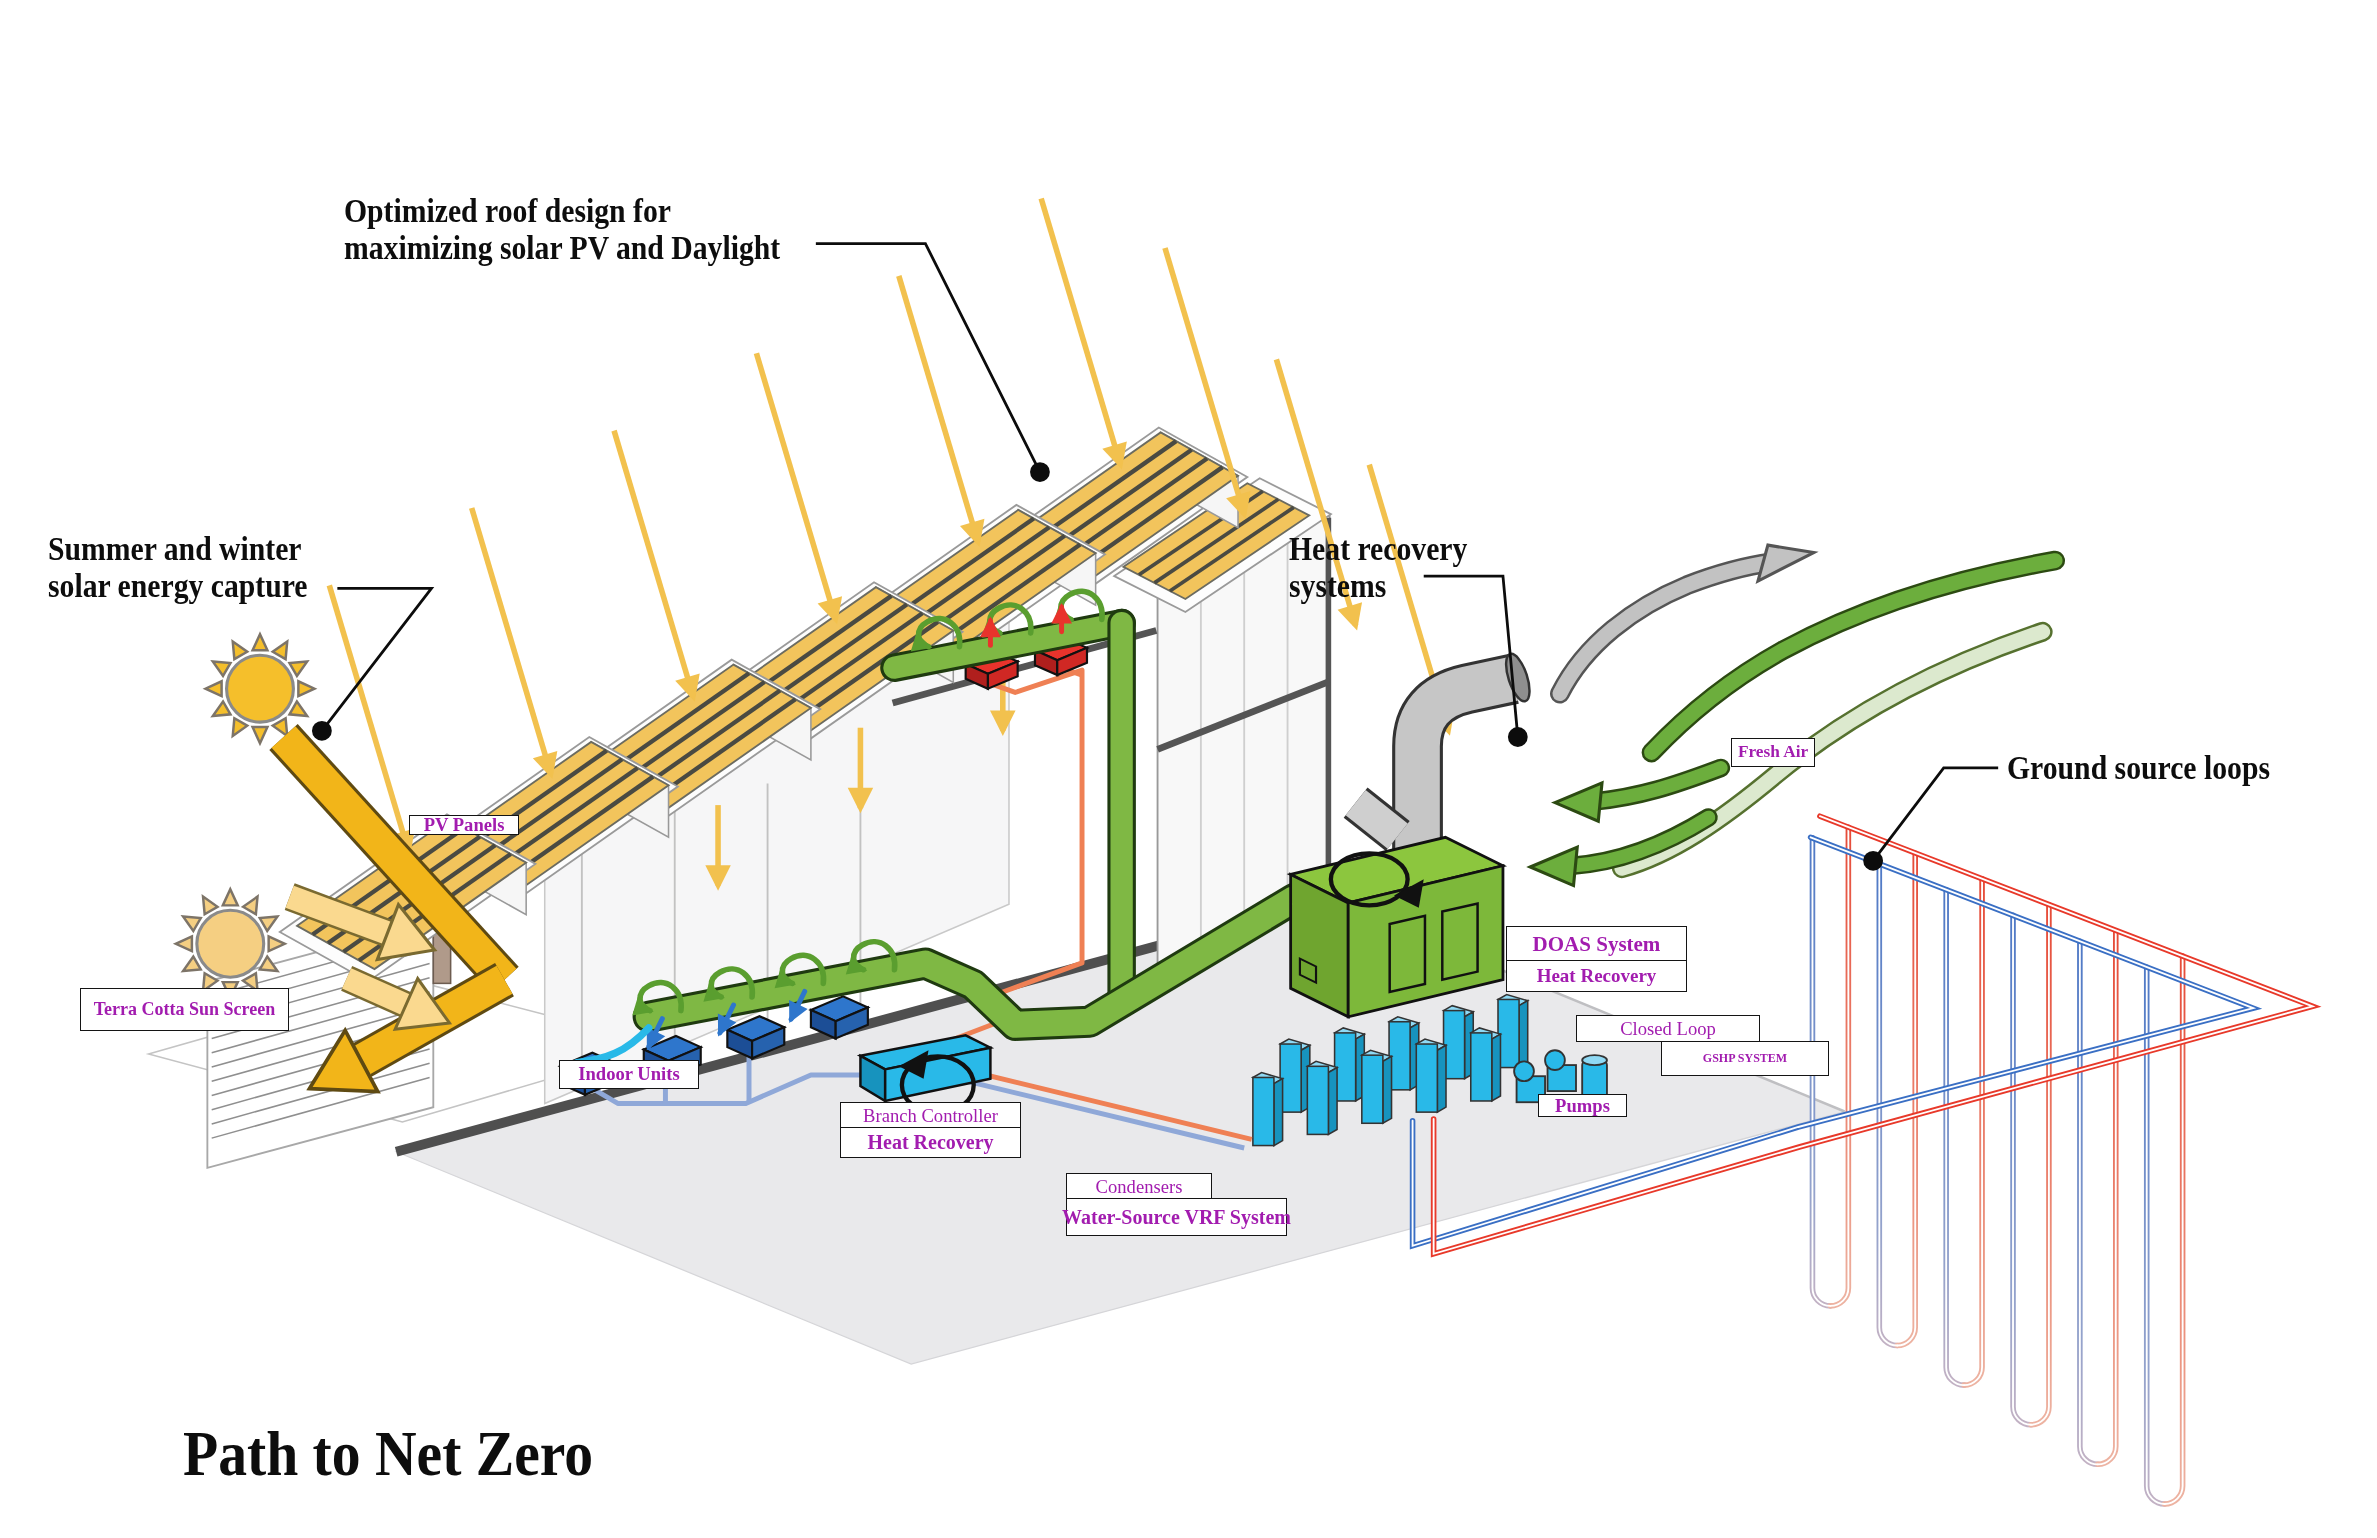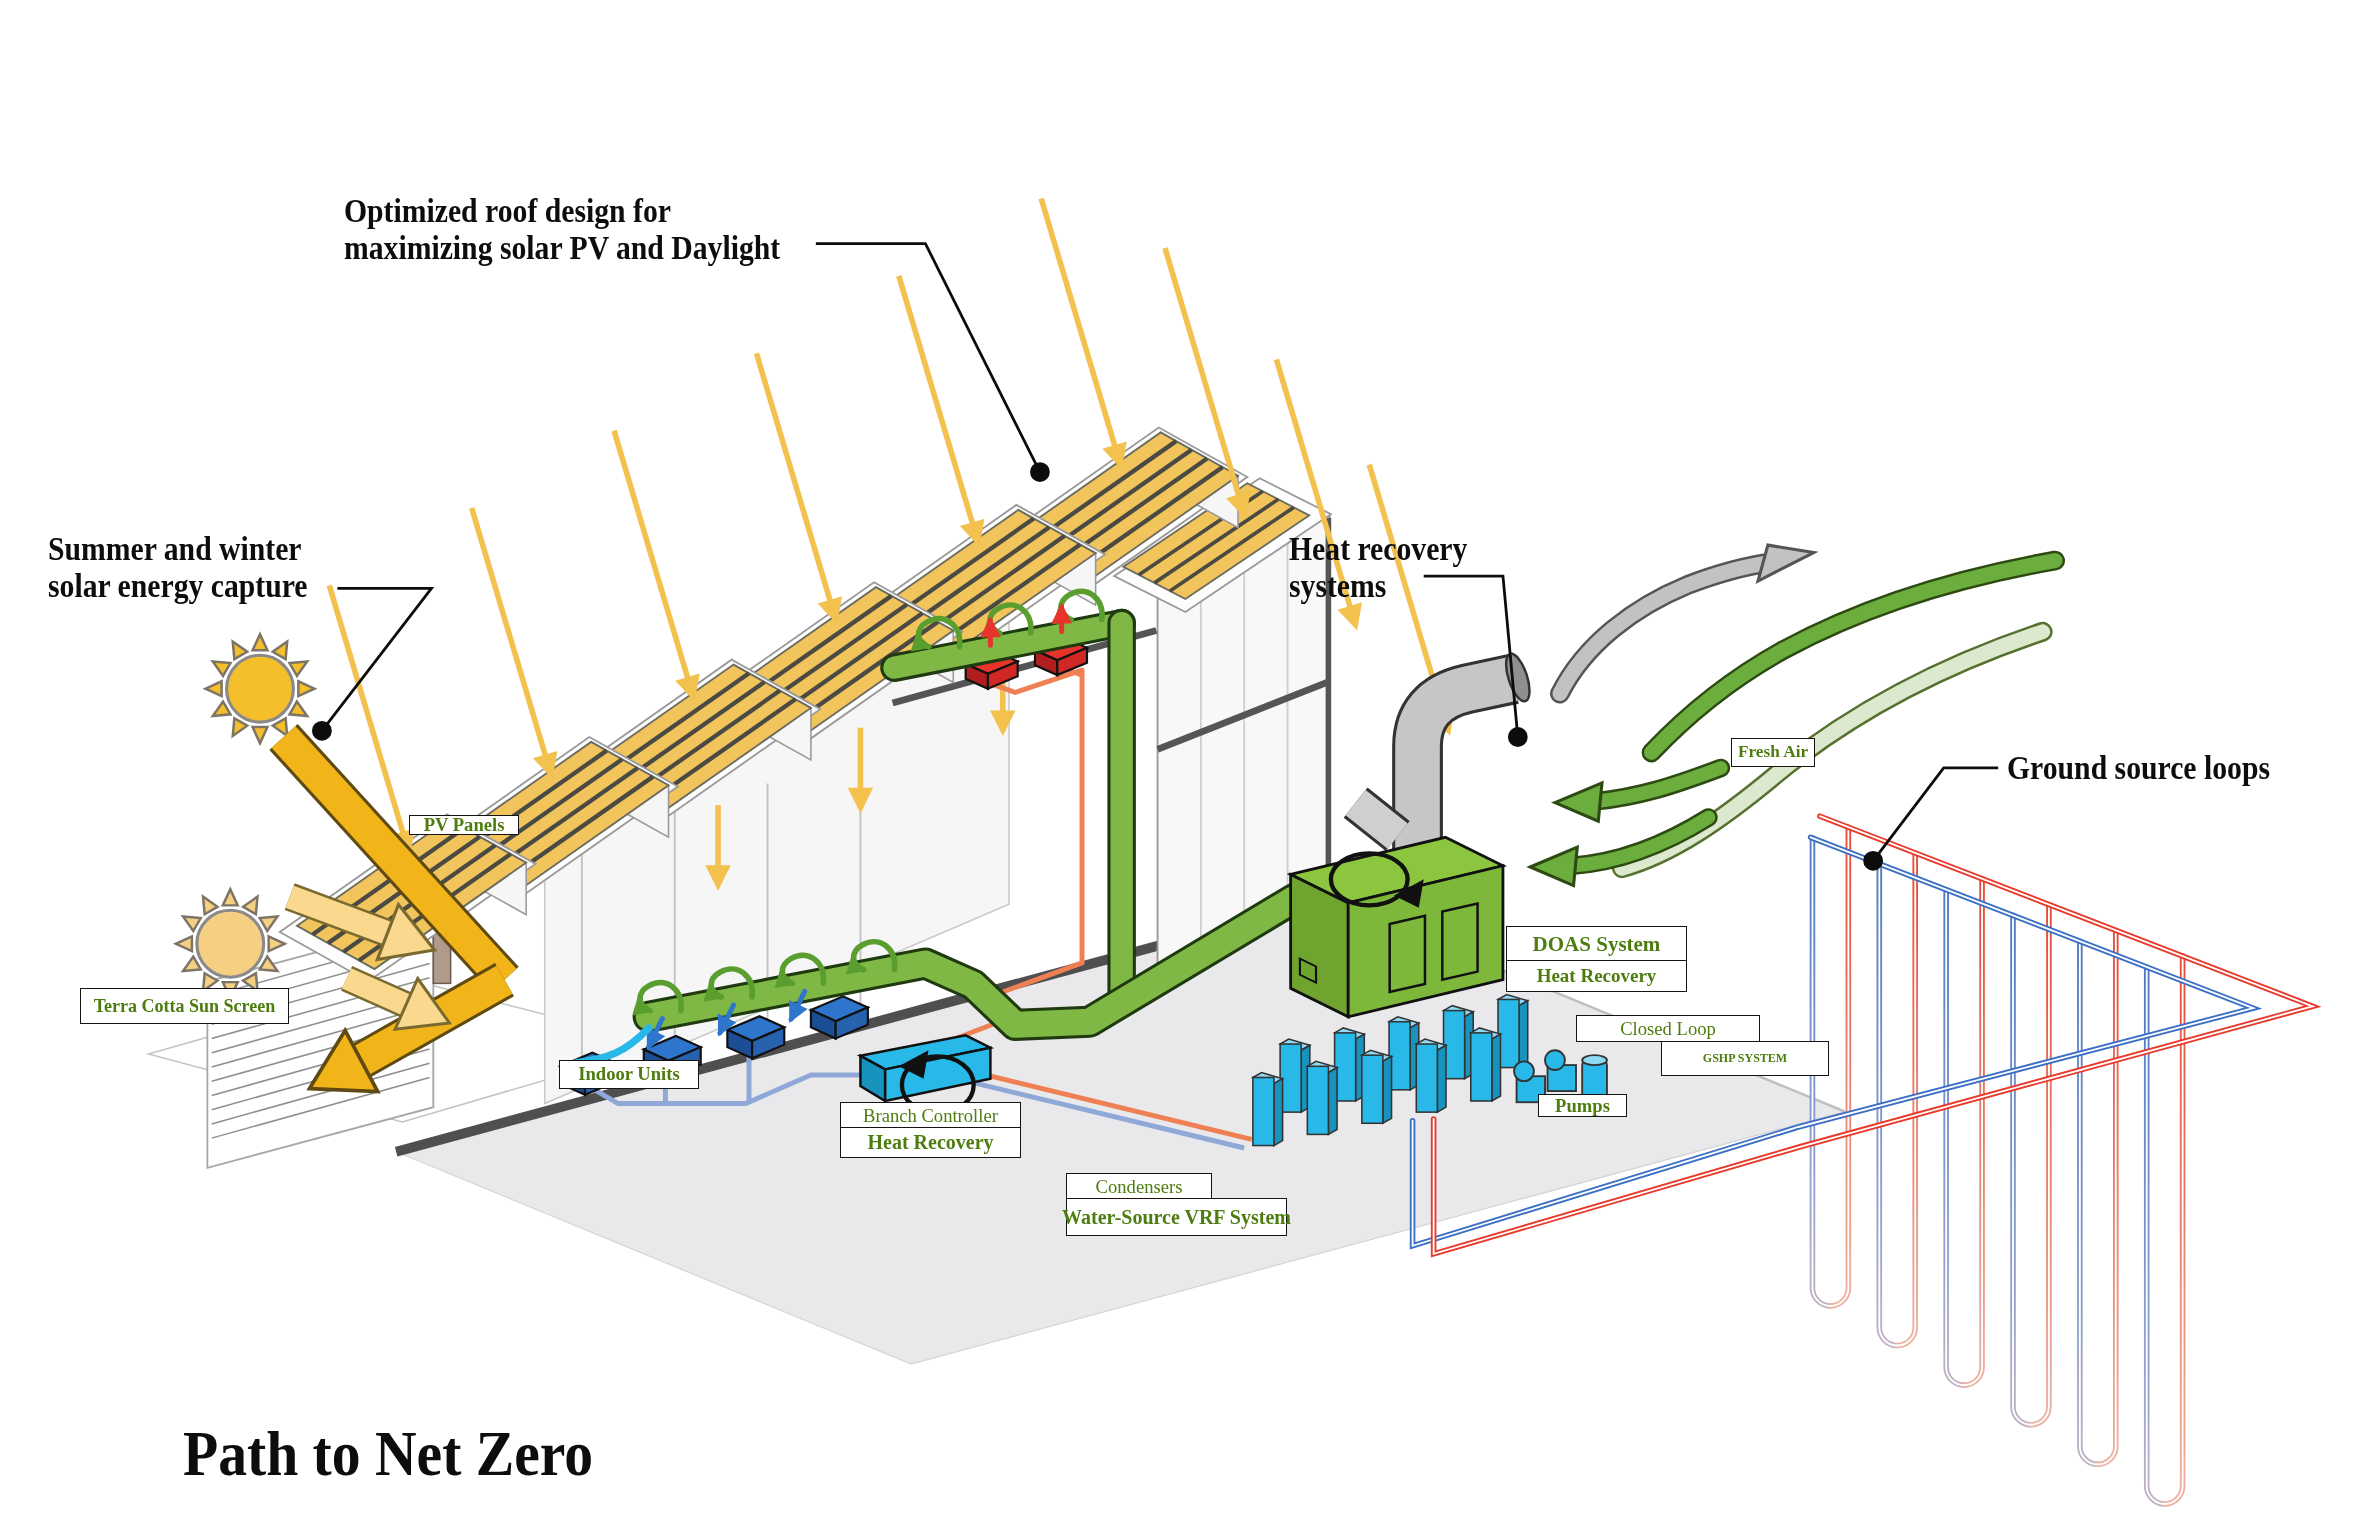--- a/index.html
+++ b/index.html
@@ -1,20 +1,20 @@
 <!DOCTYPE html>
 <html style="font-size:10px"><head>
 <meta charset="utf-8">
 <style>
   html,body{margin:0;padding:0;background:#fff;}
   #canvas{position:relative;width:2377px;height:1539px;background:#ffffff;overflow:hidden;
           font-family:Liberation Serif, serif;border-radius:21px;}
   #art{position:absolute;left:0;top:0;width:2377px;height:1539px;}
   .lbl{position:absolute;display:flex;align-items:center;justify-content:center;
-       background:#ffffff;border:1.9px solid #141414;color:#4d7c0f;font-size:18.6px;
+       background:#ffffff;border:1.9px solid #141414;color:#a21caf;font-size:18.6px;
        white-space:nowrap;box-sizing:border-box;z-index:5;}
   .lbl.b{font-weight:bold;}
   .ann{position:absolute;color:#0d0d0d;font-weight:bold;font-size:33px;line-height:37px;
        transform:scaleX(.9);transform-origin:left top;white-space:nowrap;z-index:6;}
   #title{position:absolute;left:183px;top:1417px;font-size:64px;font-weight:bold;color:#0d0d0d;
        transform:scaleX(.9);transform-origin:left top;white-space:nowrap;z-index:6;}
 </style>
 </head>
 <body>
 
@@ -379,21 +379,21 @@
 </div>
 <div class="ann" style="left:1289px;top:531px;">
   <div>Heat recovery</div>
   <div>systems</div>
 </div>
 <div class="ann" style="left:2007px;top:750px;">
   <div>Ground source loops</div>
 </div>
 
 <div class="lbl b" style="left:409px;top:815px;width:110px;height:20px;">PV Panels</div>
-<div class="lbl b" style="left:80px;top:988px;width:209px;height:36px;font-size:18px;">Terra Cotta Sun Screen</div>
+<div class="lbl b" style="left:80px;top:988px;width:209px;height:43px;font-size:18px;">Terra Cotta Sun Screen</div>
 <div class="lbl b" style="left:559px;top:1060px;width:140px;height:28.5px;">Indoor Units</div>
 <div class="lbl" style="left:840px;top:1102px;width:181px;height:27px;">Branch Controller</div>
 <div class="lbl b" style="left:840px;top:1127px;width:181px;height:31px;font-size:20px;">Heat Recovery</div>
 <div class="lbl" style="left:1066px;top:1173px;width:146px;height:27px;">Condensers</div>
 <div class="lbl b" style="left:1066px;top:1198px;width:221px;height:38px;font-size:20px;">Water-Source VRF System</div>
 <div class="lbl b" style="left:1506px;top:926px;width:181px;height:36px;font-size:21px;">DOAS System</div>
 <div class="lbl b" style="left:1506px;top:960px;width:181px;height:32px;font-size:19px;">Heat Recovery</div>
 <div class="lbl b" style="left:1731px;top:738px;width:84px;height:28.5px;font-size:17.3px;">Fresh Air</div>
 <div class="lbl" style="left:1576px;top:1015px;width:184px;height:27px;">Closed Loop</div>
 <div class="lbl b" style="left:1661px;top:1041px;width:168px;height:35px;font-size:12px;">GSHP SYSTEM</div>

